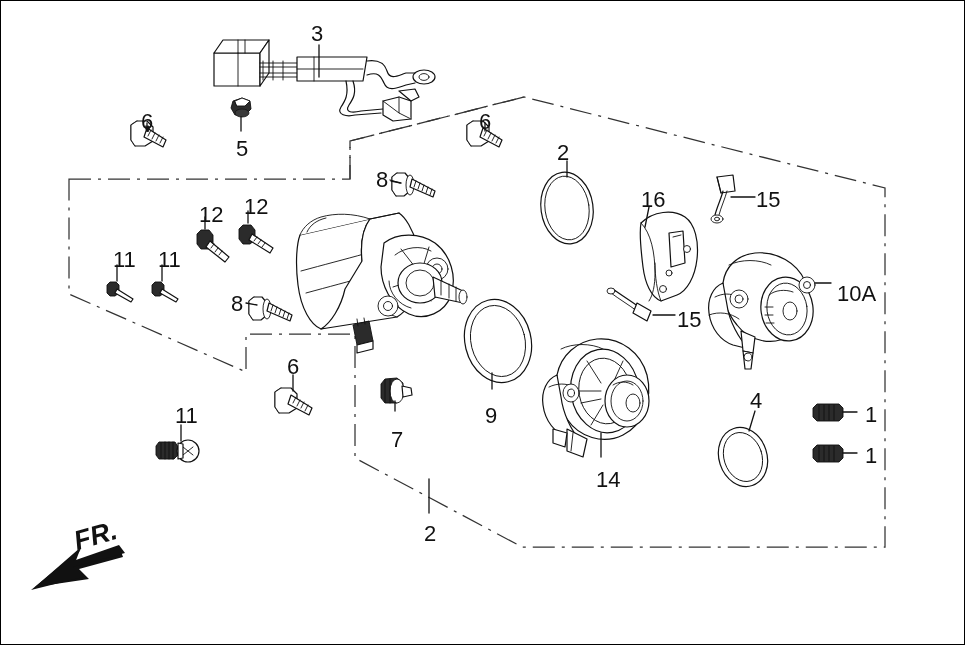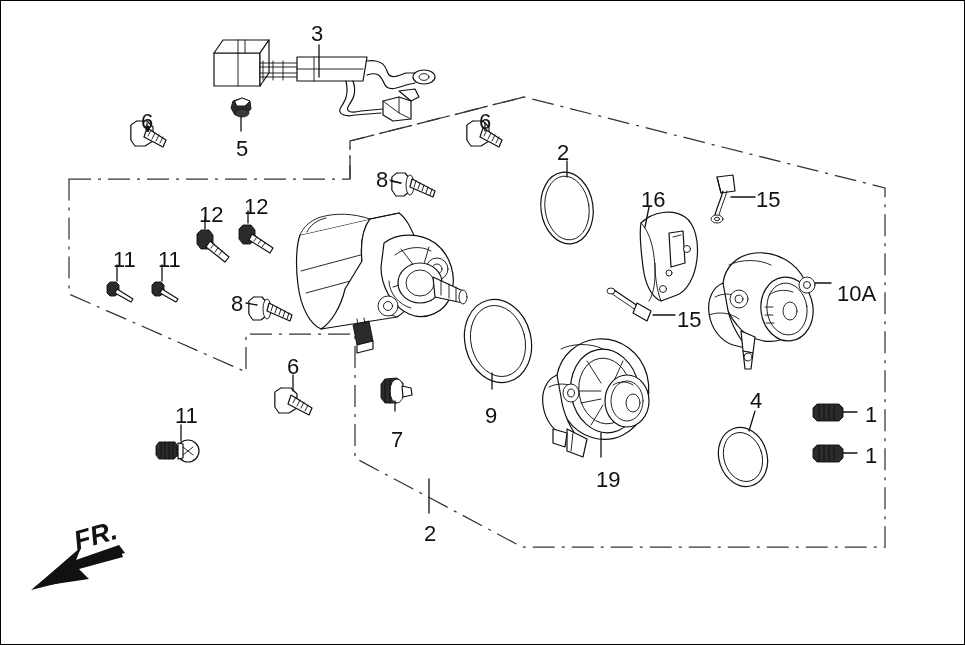--- a/index.html
+++ b/index.html
@@ -430,18 +430,18 @@
   <div class="lbl" style="left:836px;top:272px;margin-top:10px;">10A</div>
   <div class="lbl" style="left:230px;top:292px;">8</div>
   <div class="lbl" style="left:676px;top:308px;">15</div>
   <div class="lbl" style="left:484px;top:404px;">9</div>
   <div class="lbl" style="left:286px;top:355px;">6</div>
   <div class="lbl" style="left:749px;top:389px;">4</div>
   <div class="lbl" style="left:864px;top:403px;">1</div>
   <div class="lbl" style="left:390px;top:428px;">7</div>
   <div class="lbl" style="left:174px;top:404px;">11</div>
   <div class="lbl" style="left:864px;top:444px;">1</div>
-  <div class="lbl" style="left:595px;top:468px;">19</div>
+  <div class="lbl" style="left:595px;top:468px;">14</div>
   <div class="lbl" style="left:423px;top:522px;">2</div>
 
   <div id="fr-text">FR.</div>
 
 </div>
 
 </body></html>

